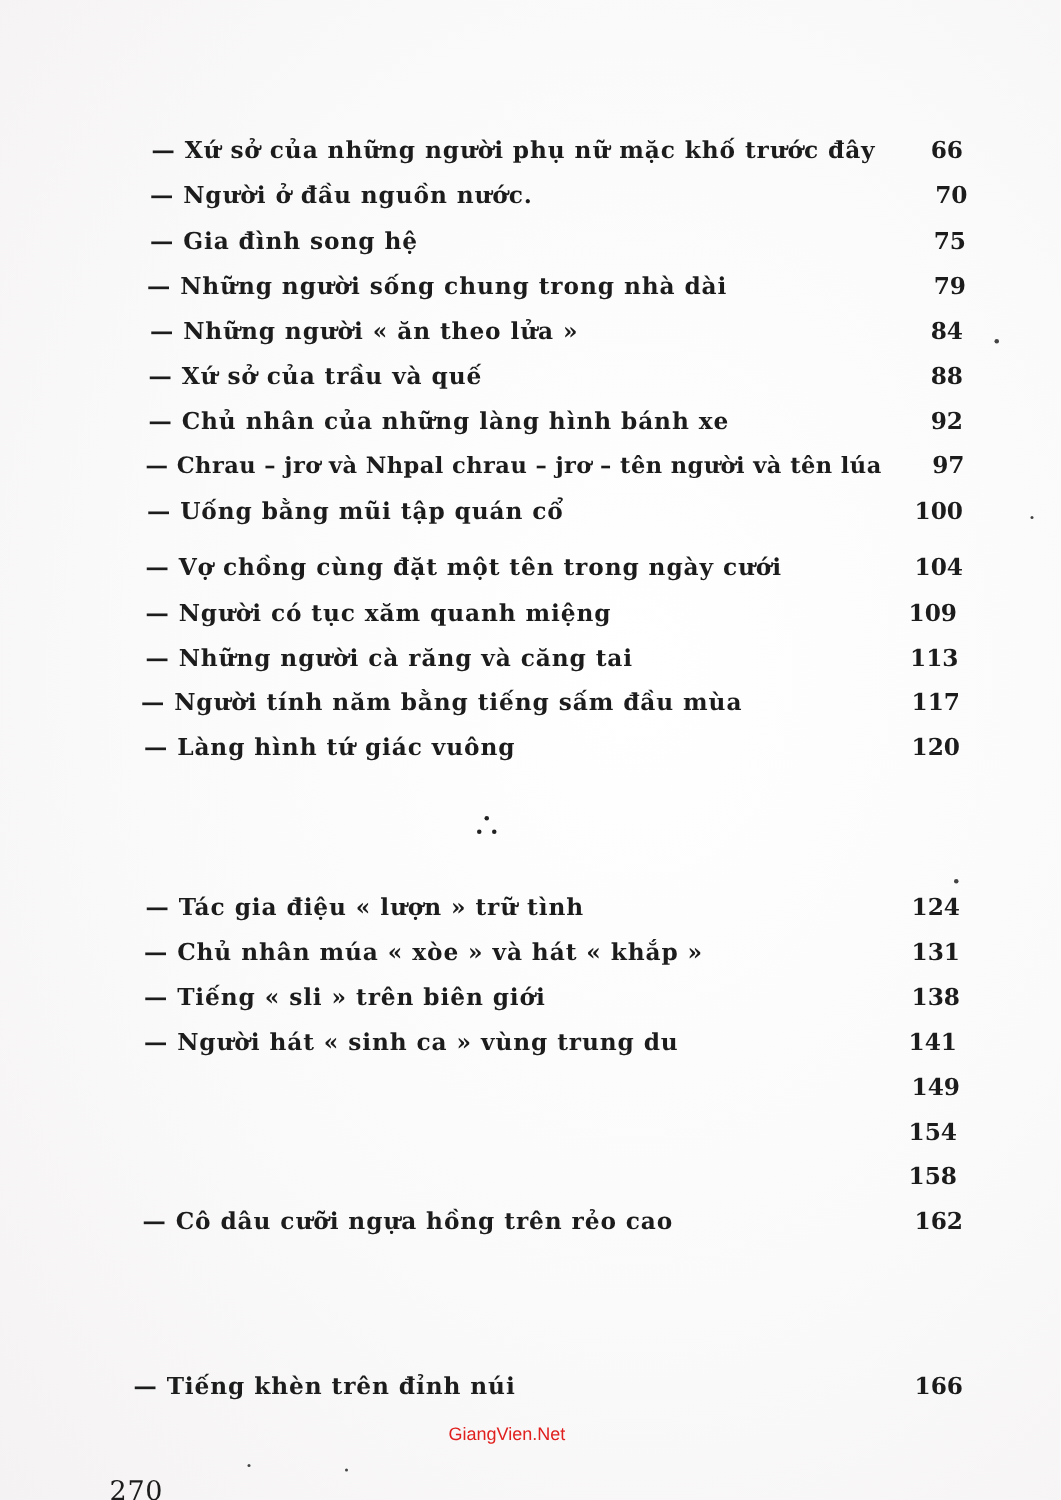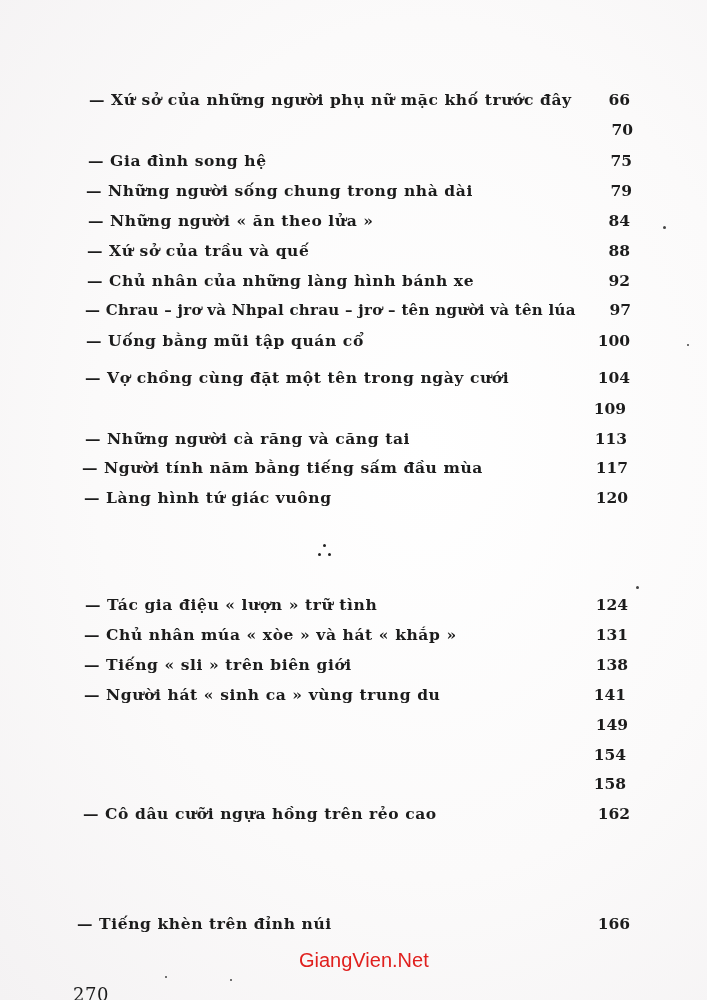--- a/index.html
+++ b/index.html
@@ -16,21 +16,21 @@
       color: #1c1c1c;
     }
     .page {
       position: absolute;
       left: 0; top: 0;
       width: 707px; height: 1000px;
       background: radial-gradient(ellipse at 60% 45%, #ffffff 0%, #fbfafa 55%, #f4f2f3 100%);
     }
     .toc-row {
       position: absolute;
-      left: 2px;
+      left: 14px;
       width: 605px;
       height: 24px;
     }
     .toc-title {
       position: absolute;
       white-space: nowrap;
       font-size: 15.5px;
       letter-spacing: 0.6px;
       font-weight: 600;
       line-height: 24px;
@@ -64,41 +64,42 @@
       font-size: 18px;
       font-weight: 400;
       letter-spacing: 0.5px;
       margin-top: 16px;
     }
     .watermark {
       position: absolute;
       left: 299px;
       top: 949px;
       font-family: "Liberation Sans", "DejaVu Sans", sans-serif;
-      font-size: 20px;
+      font-size: 12px;
       color: #e0201e;
     }
     .speck {
       position: absolute;
       width: 3px; height: 3px;
       background: #444;
       border-radius: 50%;
     }
   </style>
 </head>
 <body>
 
 <div class="page">
 
   <div>
     <div class="toc-row" style="top:88px">
       <span class="toc-title" style="left:87px">— Xứ sở của những người phụ nữ mặc khố trước đây</span>
       <span class="toc-page" style="left:568px">66</span>
     </div>
     <div class="toc-row" style="top:118px">
+      <span class="toc-title" style="left:86px">— Người ở đầu nguồn nước.</span>
       <span class="toc-page" style="left:571px">70</span>
     </div>
     <div class="toc-row" style="top:149px">
       <span class="toc-title" style="left:86px">— Gia đình song hệ</span>
       <span class="toc-page" style="left:570px">75</span>
     </div>
     <div class="toc-row" style="top:179px">
       <span class="toc-title" style="left:84px">— Những người sống chung trong nhà dài</span>
       <span class="toc-page" style="left:570px">79</span>
     </div>
@@ -120,20 +121,21 @@
     </div>
     <div class="toc-row" style="top:329px">
       <span class="toc-title" style="left:84px">— Uống bằng mũi tập quán cổ</span>
       <span class="toc-page" style="left:568px">100</span>
     </div>
     <div class="toc-row" style="top:366px">
       <span class="toc-title" style="left:83px">— Vợ chồng cùng đặt một tên trong ngày cưới</span>
       <span class="toc-page" style="left:568px">104</span>
     </div>
     <div class="toc-row" style="top:397px">
+      <span class="toc-title" style="left:83px">— Người có tục xăm quanh miệng</span>
       <span class="toc-page" style="left:564px">109</span>
     </div>
     <div class="toc-row" style="top:427px">
       <span class="toc-title" style="left:83px">— Những người cà răng và căng tai</span>
       <span class="toc-page" style="left:565px">113</span>
     </div>
     <div class="toc-row" style="top:456px">
       <span class="toc-title" style="left:80px">— Người tính năm bằng tiếng sấm đầu mùa</span>
       <span class="toc-page" style="left:566px">117</span>
     </div>

